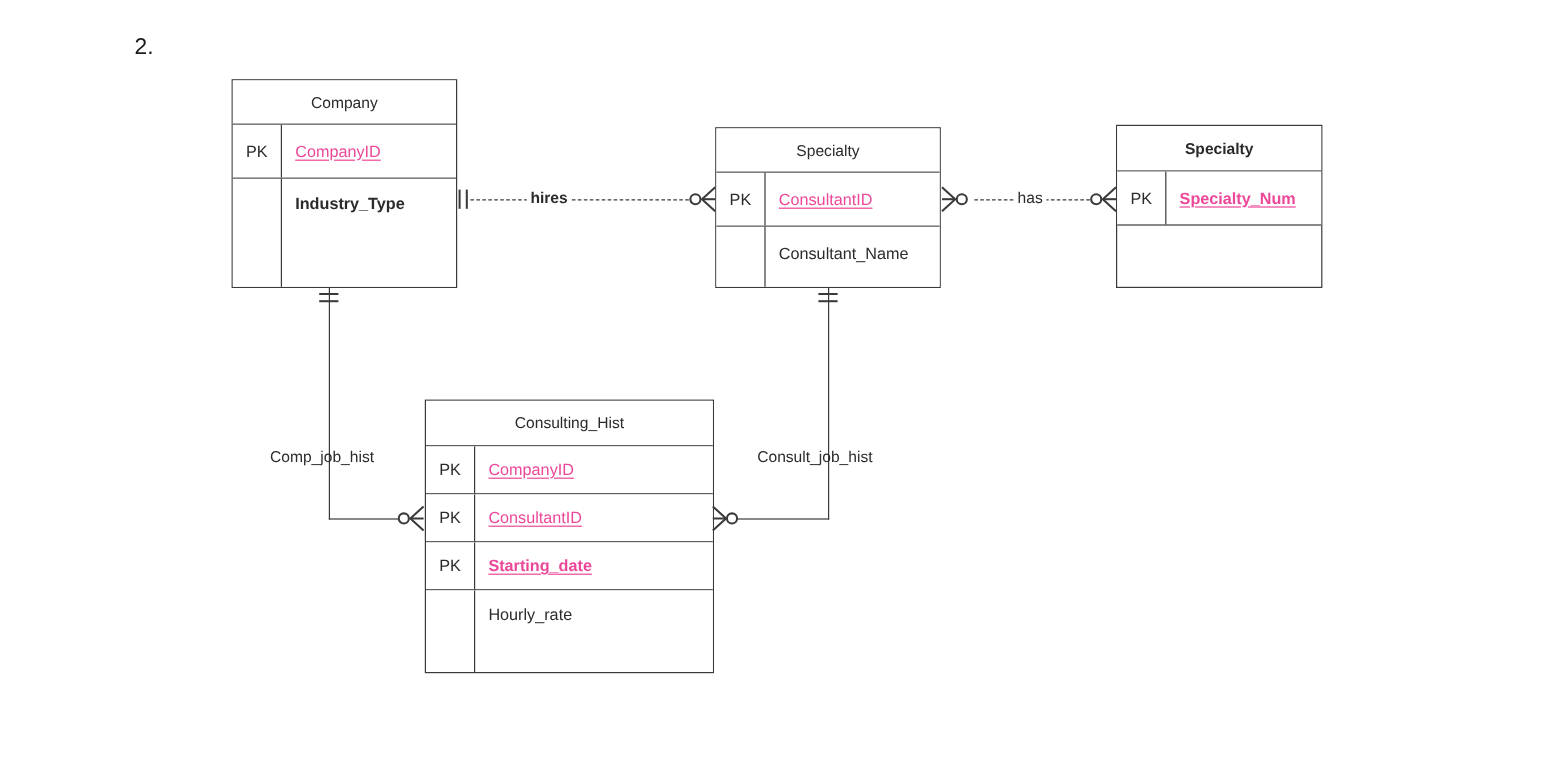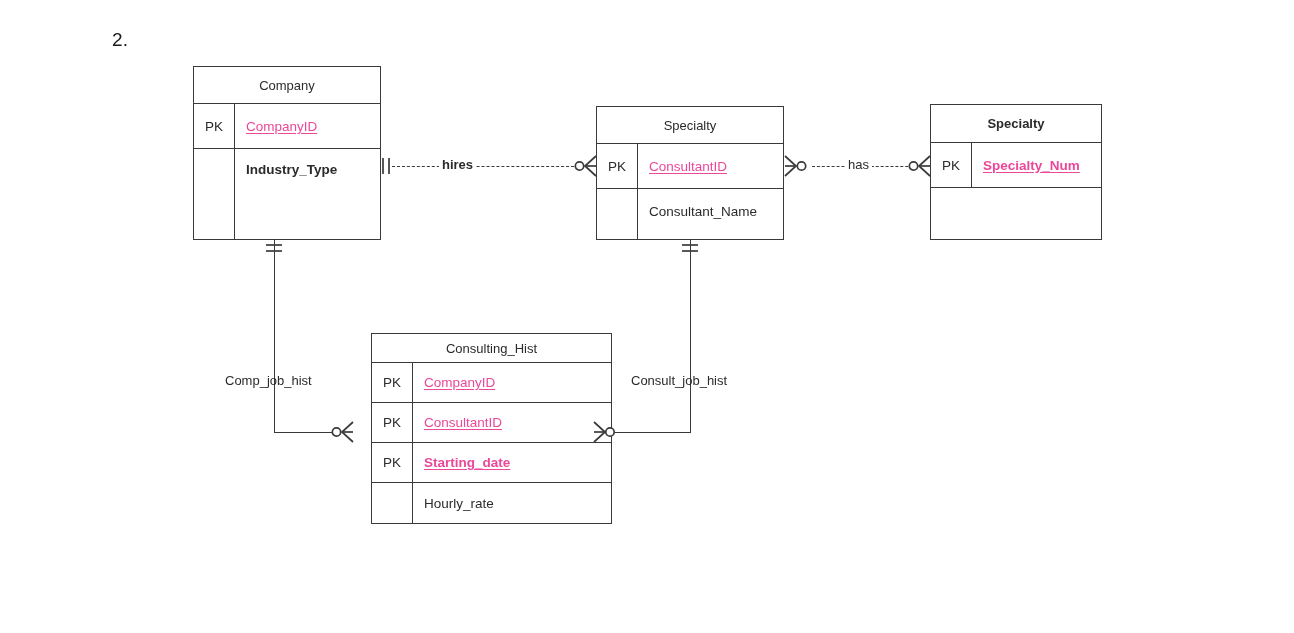--- a/index.html
+++ b/index.html
@@ -202,21 +202,21 @@
   <div class="entity" style="left:930px; top:104px; width:172px; height:136px;">
     <div class="entity-title bold" style="height:38px;">Specialty</div>
     <div class="rows">
       <div class="row sep" style="height:45px;">
         <div class="keycol">PK</div>
         <div class="attr pk bold">Specialty_Num</div>
       </div>
     </div>
   </div>
 
-  <div class="entity" style="left:354px; top:333px; width:241px; height:191px;margin-left:17px;">
+  <div class="entity" style="left:354px; top:333px; width:241px; height:228px;">
     <div class="entity-title" style="height:38px;">Consulting_Hist</div>
     <div class="rows">
       <div class="row sep" style="height:40px;">
         <div class="keycol">PK</div>
         <div class="attr pk">CompanyID</div>
       </div>
       <div class="row sep" style="height:40px;">
         <div class="keycol">PK</div>
         <div class="attr pk">ConsultantID</div>
       </div>

